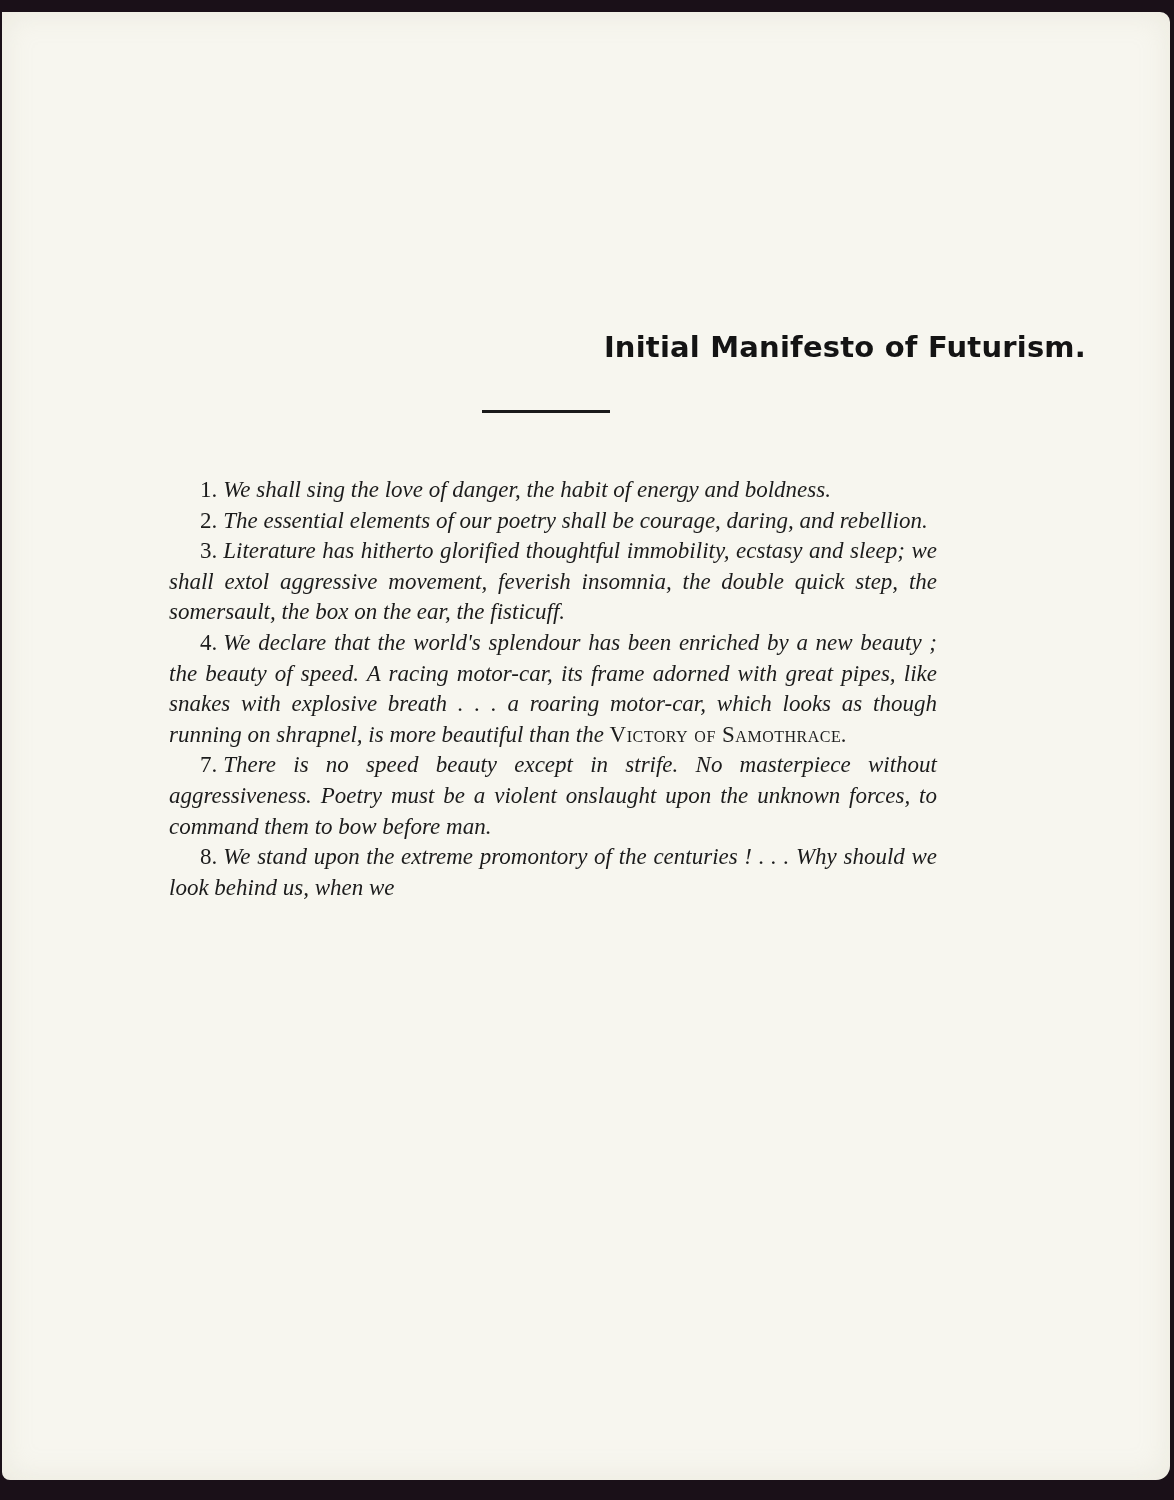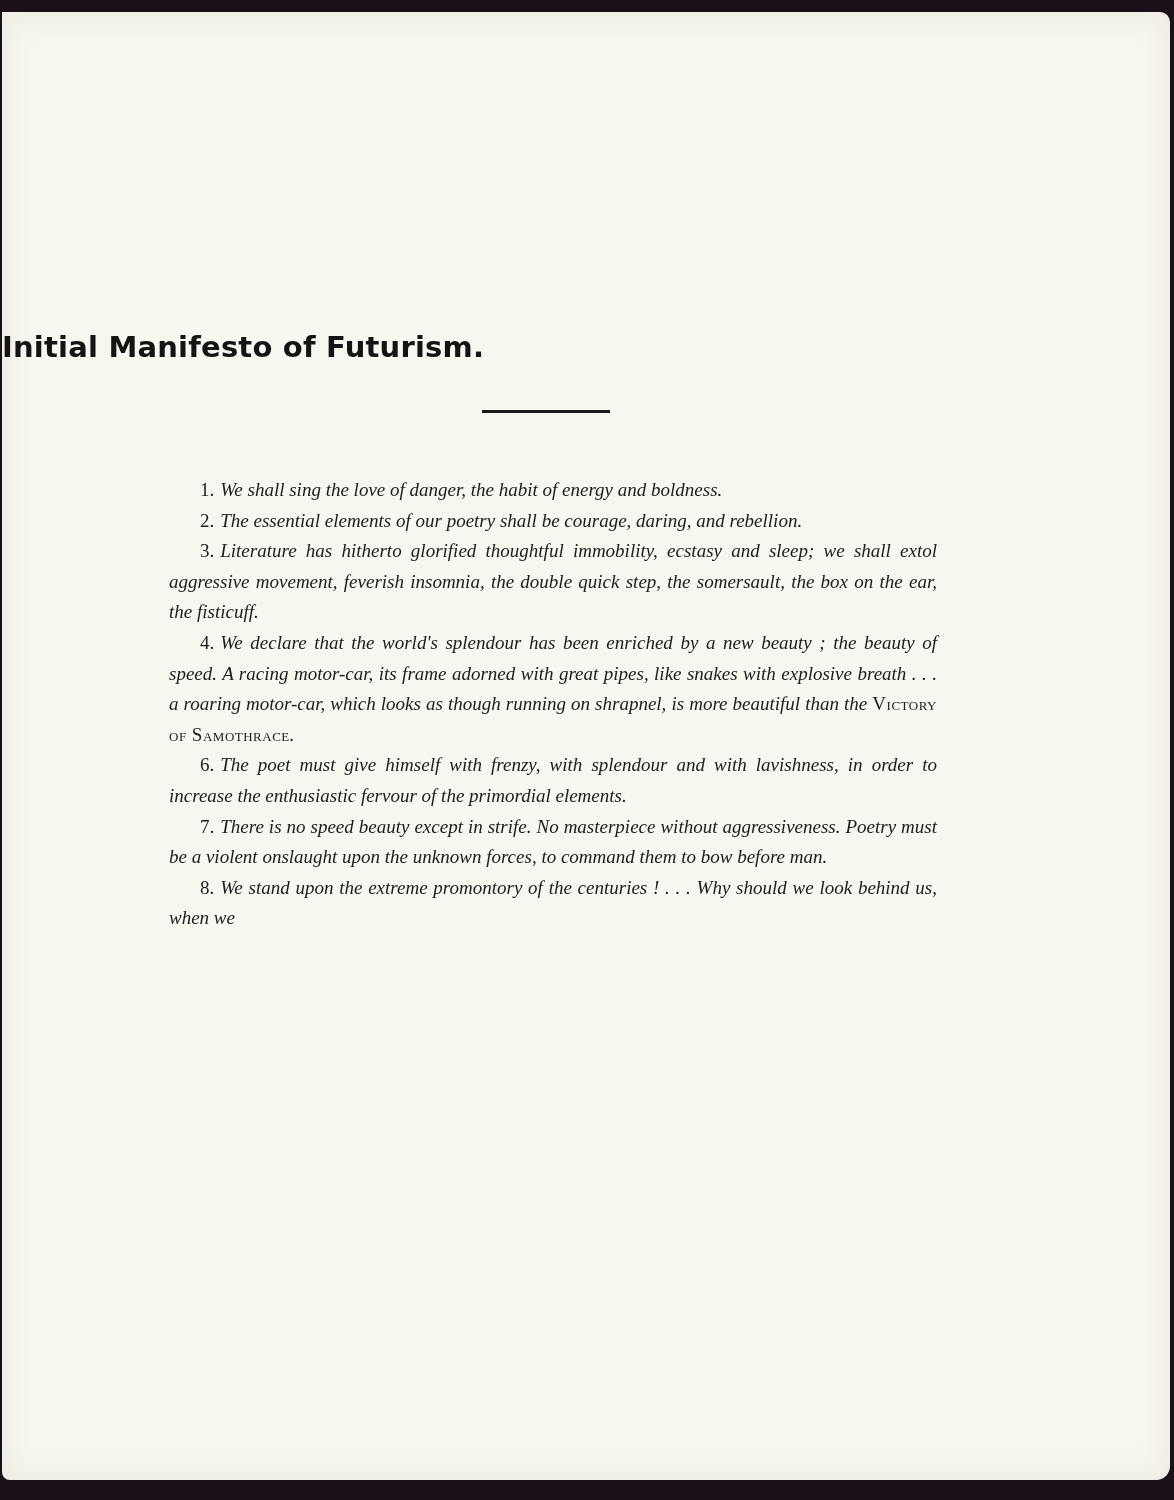--- a/index.html
+++ b/index.html
@@ -13,57 +13,56 @@
       left: 2px; top: 12px;
       width: 1168px; height: 1468px;
       background: #f7f6ef;
       border-radius: 0 10px 14px 8px;
       box-shadow: inset 0 0 30px rgba(200,195,170,0.25);
     }
     .title {
       position: absolute;
       left: 0; width: 1084px;
       top: 318px;
-      text-align: left;
+      text-align: right;
       font-family: "DejaVu Sans", sans-serif;
       font-weight: bold;
       font-size: 29px;
       color: #141414;
       letter-spacing: 0.2px;
     }
     .rule {
       position: absolute;
       left: 480px; top: 398px;
       width: 128px; height: 3px;
       background: #1a1a1a;
     }
     .body-text {
       position: absolute;
       left: 167px; top: 463px;
       width: 768px;
       font-family: "Liberation Serif", serif;
       font-style: italic;
-      font-size: 19px;
+      font-size: 23px;
       line-height: 30.6px;
       color: #1c1c1c;
       text-align: justify;
     }
     .para { margin: 0; text-indent: 31px; }
     .num { font-style: normal; margin-right: 6px; }
     .sc { font-style: normal; font-variant: small-caps; letter-spacing: 0.5px; }
   </style>
 </head>
 <body>
 
 <div class="page">
   <div class="title">Initial Manifesto of Futurism.</div>
   <div class="rule"></div>
 
   <div class="body-text">
     <p class="para"><span class="num">1.</span><span>We shall sing the love of danger, the habit of energy and boldness.</span></p>
     <p class="para"><span class="num">2.</span><span>The essential elements of our poetry shall be courage, daring, and rebellion.</span></p>
     <p class="para"><span class="num">3.</span><span>Literature has hitherto glorified thoughtful immobility, ecstasy and sleep; we shall extol aggressive movement, feverish insomnia, the double quick step, the somersault, the box on the ear, the fisticuff.</span></p>
     <p class="para"><span class="num">4.</span><span>We declare that the world's splendour has been enriched by a new beauty ; the beauty of speed.  A racing motor-car, its frame adorned with great pipes, like snakes with explosive breath . . . a roaring motor-car, which looks as though running on shrapnel, is more beautiful than the </span><span class="sc">Victory of Samothrace</span><span>.</span></p>
-    <p class="para"><span class="num">6.</span><span>The poet must give himself with frenzy, with splendour and with lavishness, in order to increase the enthusiastic fervour of the primordial elements.</span></p>
     <p class="para"><span class="num">7.</span><span>There is no speed beauty except in strife.  No masterpiece without aggressiveness.  Poetry must be a violent onslaught upon the unknown forces, to command them to bow before man.</span></p>
     <p class="para"><span class="num">8.</span><span>We stand upon the extreme promontory of the centuries ! . . . Why should we look behind us, when we</span></p>
   </div>
 </div>
 
 </body></html>

